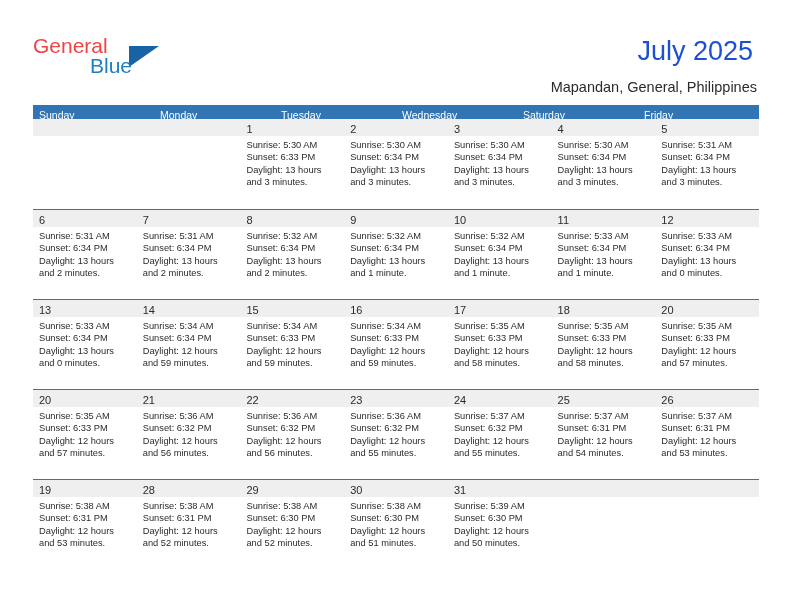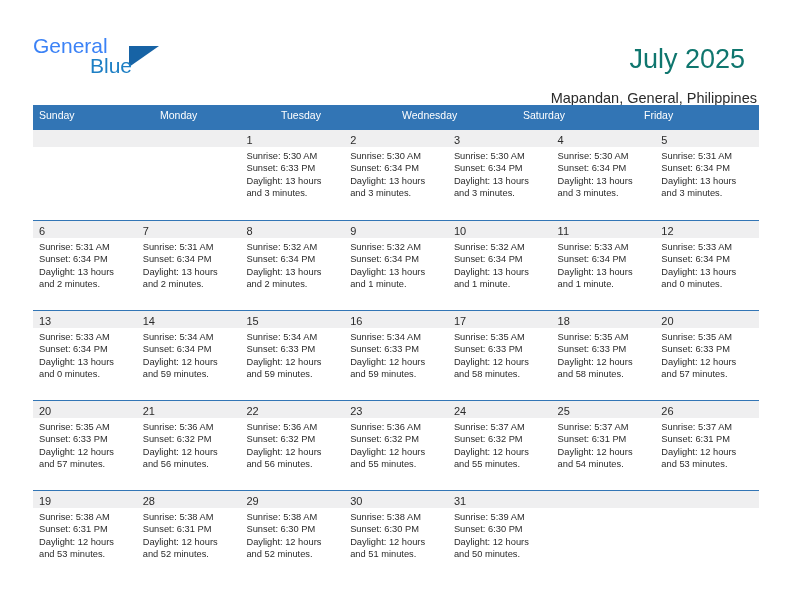--- a/index.html
+++ b/index.html
@@ -35,21 +35,21 @@
     top: 4px;
     width: 200px;
     height: 56px;
   }
   .brand-general {
     position: absolute;
     left: 0;
     top: 0;
     font-size: 21px;
     letter-spacing: 0px;
-    color: #3b82f6;
+    color: #ef4444;
     font-family: "Liberation Sans", sans-serif;
   }
   .brand-blue {
     position: absolute;
     left: 57px;
     top: 20px;
     font-size: 21px;
     color: #1d7fc4;
     font-family: "Liberation Sans", sans-serif;
   }
@@ -64,45 +64,45 @@
   }
 
   .title-block {
     position: absolute;
     right: 0;
     top: 0;
     text-align: right;
   }
   .cal-title {
     font-size: 27px;
-    color: #0f766e;
+    color: #1d4ed8;
     line-height: 34px;
     white-space: nowrap;
     font-weight: normal;
-    margin: 12px;
+    margin: 4px;
   }
   .cal-subtitle {
     font-size: 14.5px;
     color: #2b2b2b;
     line-height: 20px;
     margin-top: 9px;
     white-space: nowrap;
   }
 
   
   .calendar {
     position: absolute;
     left: 33px;
     top: 105px;
     width: 726px;
   }
   .dow-row {
     display: flex;
     background: #3275b5;
-    height: 25px;
+    height: 14px;
   }
   .dow {
     flex: 1 1 0;
     color: #ffffff;
     font-size: 10.5px;
     line-height: 21px;
     padding-left: 6px;
     box-sizing: border-box;
     overflow: hidden;
     white-space: nowrap;

